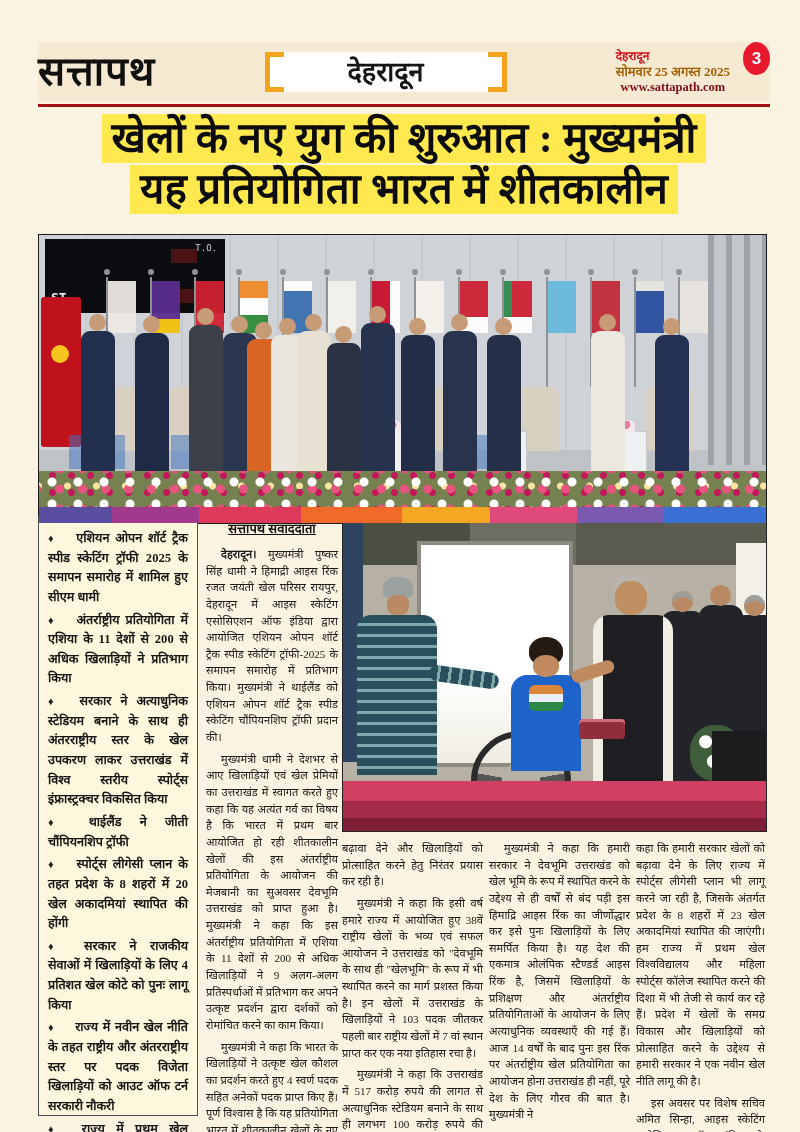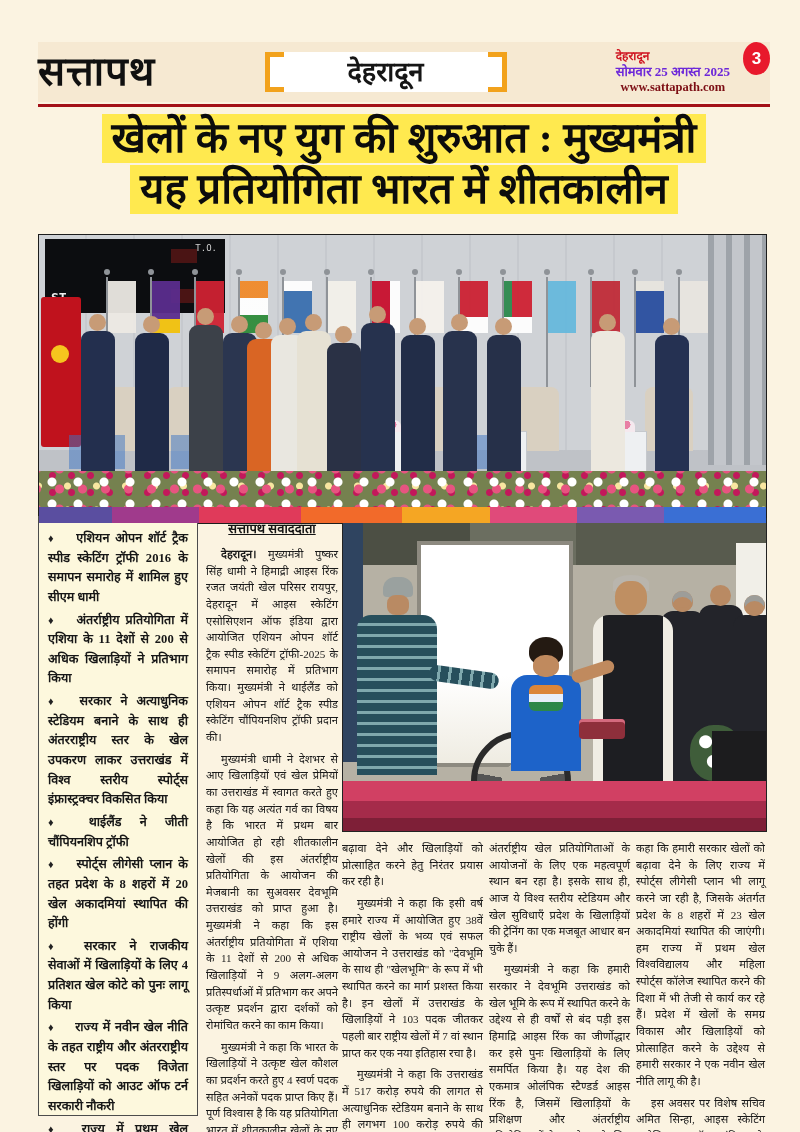--- a/index.html
+++ b/index.html
@@ -11,21 +11,21 @@
             display:flex;align-items:center;}
   .paper-name{font-size:40px;font-weight:800;color:#101010;letter-spacing:1px;line-height:1;flex:0 0 auto;}
   .edition-wrap{flex:1;display:flex;justify-content:center;}
   .edition-box{position:relative;background:#ffffff;padding:4px 26px;min-width:190px;text-align:center;}
   .edition-box .bracket{position:absolute;top:0;bottom:0;width:14px;border:5px solid #f2a21c;}
   .edition-box .bracket.l{left:0;border-right:none;}
   .edition-box .bracket.r{right:0;border-left:none;}
   .edition{font-size:27px;font-weight:800;color:#151515;line-height:1.2;}
   .date-block{flex:0 0 auto;text-align:center;padding-right:40px;line-height:1.25;}
   .date-block .city{font-size:12px;font-weight:700;color:#cf1420;text-align:left;}
-  .date-block .date{font-size:13px;font-weight:700;color:#6d28d9;}
+  .date-block .date{font-size:13px;font-weight:700;color:#a16207;}
   .date-block .website{font-size:12.5px;font-weight:700;color:#7c0d13;}
   .page-circle{position:absolute;right:0px;top:0px;width:27px;height:33px;border-radius:50%;
                background:#e8192c;color:#fff;font-size:17px;font-weight:700;display:flex;
                align-items:center;justify-content:center;font-family:"Liberation Sans",sans-serif;}
   .masthead-rule{position:absolute;left:38px;right:30px;top:104px;border-top:3px solid #a31118;}
 
   
   .headline{position:absolute;left:38px;right:30px;top:112px;text-align:center;}
   .headline .line{margin:2px 0;}
   .headline .hl{display:inline-block;background:#ffe94f;color:#0c0c0c;font-weight:800;
@@ -240,21 +240,21 @@
     <div class="person" style="left:448px;top:100px;height:138px;background:#263049"></div>
     <div class="person" style="left:552px;top:96px;height:142px;background:#ece8df"></div>
     <div class="person" style="left:616px;top:100px;height:138px;background:#253152"></div>
 
     <div class="garland"></div>
     <div class="stage-edge"></div>
     <div class="banner"></div>
   </div>
 
   <aside class="highlights">
-    <div class="hl-item">एशियन ओपन शॉर्ट ट्रैक स्पीड स्केटिंग ट्रॉफी 2016 के समापन समारोह में शामिल हुए सीएम धामी</div>
+    <div class="hl-item">एशियन ओपन शॉर्ट ट्रैक स्पीड स्केटिंग ट्रॉफी 2025 के समापन समारोह में शामिल हुए सीएम धामी</div>
     <div class="hl-item">अंतर्राष्ट्रीय प्रतियोगिता में एशिया के 11 देशों से 200 से अधिक खिलाड़ियों ने प्रतिभाग किया</div>
     <div class="hl-item">सरकार ने अत्याधुनिक स्टेडियम बनाने के साथ ही अंतरराष्ट्रीय स्तर के खेल उपकरण लाकर उत्तराखंड में विश्व स्तरीय स्पोर्ट्स इंफ्रास्ट्रक्चर विकसित किया</div>
     <div class="hl-item">थाईलैंड ने जीती चौंपियनशिप ट्रॉफी</div>
     <div class="hl-item">स्पोर्ट्स लीगेसी प्लान के तहत प्रदेश के 8 शहरों में 20 खेल अकादमियां स्थापित की होंगी</div>
     <div class="hl-item">सरकार ने राजकीय सेवाओं में खिलाड़ियों के लिए 4 प्रतिशत खेल कोटे को पुनः लागू किया</div>
     <div class="hl-item">राज्य में नवीन खेल नीति के तहत राष्ट्रीय और अंतरराष्ट्रीय स्तर पर पदक विजेता खिलाड़ियों को आउट ऑफ टर्न सरकारी नौकरी</div>
     <div class="hl-item">राज्य में प्रथम खेल विश्वविद्यालय और महिला स्पोर्ट्स कॉलेज की स्थापना के लिए हो रहा तेजी से कार्य</div>
   </aside>
 
   <section class="midcol article">
@@ -292,21 +292,20 @@
     <div class="p2-carpet"></div>
   </div>
 
   <section class="botcol a article">
     <p class="cont">बढ़ावा देने और खिलाड़ियों को प्रोत्साहित करने हेतु निरंतर प्रयास कर रही है।</p>
     <p>मुख्यमंत्री ने कहा कि इसी वर्ष हमारे राज्य में आयोजित हुए 38वें राष्ट्रीय खेलों के भव्य एवं सफल आयोजन ने उत्तराखंड को "देवभूमि के साथ ही "खेलभूमि" के रूप में भी स्थापित करने का मार्ग प्रशस्त किया है। इन खेलों में उत्तराखंड के खिलाड़ियों ने 103 पदक जीतकर पहली बार राष्ट्रीय खेलों में 7 वां स्थान प्राप्त कर एक नया इतिहास रचा है।</p>
     <p>मुख्यमंत्री ने कहा कि उत्तराखंड में 517 करोड़ रुपये की लागत से अत्याधुनिक स्टेडियम बनाने के साथ ही लगभग 100 करोड़ रुपये की लागत से अंतरराष्ट्रीय स्तर के खेल उपकरण लाकर उत्तराखंड में विश्वस्तरीय स्पोर्ट्स इंफ्रास्ट्रक्चर विकसित किया है। इसी का परिणाम है कि आज उत्तराखंड केवल राष्ट्रीय ही नहीं, बल्कि</p>
   </section>
 
   <section class="botcol b article">
-    <p class="cont">अंतर्राष्ट्रीय खेल प्रतियोगिताओं के आयोजनों के लिए एक महत्वपूर्ण स्थान बन रहा है। इसके साथ ही, आज ये विश्व स्तरीय स्टेडियम और खेल सुविधाएँ प्रदेश के खिलाड़ियों की ट्रेनिंग का एक मजबूत आधार बन चुके हैं।</p>
     <p>मुख्यमंत्री ने कहा कि हमारी सरकार ने देवभूमि उत्तराखंड को खेल भूमि के रूप में स्थापित करने के उद्देश्य से ही वर्षों से बंद पड़ी इस हिमाद्रि आइस रिंक का जीर्णोद्धार कर इसे पुनः खिलाड़ियों के लिए समर्पित किया है। यह देश की एकमात्र ओलंपिक स्टैण्डर्ड आइस रिंक है, जिसमें खिलाड़ियों के प्रशिक्षण और अंतर्राष्ट्रीय प्रतियोगिताओं के आयोजन के लिए अत्याधुनिक व्यवस्थाएँ की गई हैं। आज 14 वर्षों के बाद पुनः इस रिंक पर अंतर्राष्ट्रीय खेल प्रतियोगिता का आयोजन होना उत्तराखंड ही नहीं, पूरे देश के लिए गौरव की बात है। मुख्यमंत्री ने</p>
   </section>
 
   <section class="botcol c article">
     <p class="cont">कहा कि हमारी सरकार खेलों को बढ़ावा देने के लिए राज्य में स्पोर्ट्स लीगेसी प्लान भी लागू करने जा रही है, जिसके अंतर्गत प्रदेश के 8 शहरों में 23 खेल अकादमियां स्थापित की जाएंगी। हम राज्य में प्रथम खेल विश्वविद्यालय और महिला स्पोर्ट्स कॉलेज स्थापित करने की दिशा में भी तेजी से कार्य कर रहे हैं। प्रदेश में खेलों के समग्र विकास और खिलाड़ियों को प्रोत्साहित करने के उद्देश्य से हमारी सरकार ने एक नवीन खेल नीति लागू की है।</p>
     <p>इस अवसर पर विशेष सचिव  अमित सिन्हा, आइस स्केटिंग एसोसिएशन ऑफ इंडिया के अध्यक्ष अमिताभ शर्मा व अन्य पदाधिकारी, एशियन स्केटिंग यूनियन, उत्तराखंड आइस स्केटिंग एसोसिएशन के पदाधिकारी,आयोजक और खेल विभाग के अधिकारी, खिलाड़ी व प्रशिक्षक सहित बड़ी संख्या में दर्शक उपस्थित थे।</p>
   </section>
 
 </div>
 

